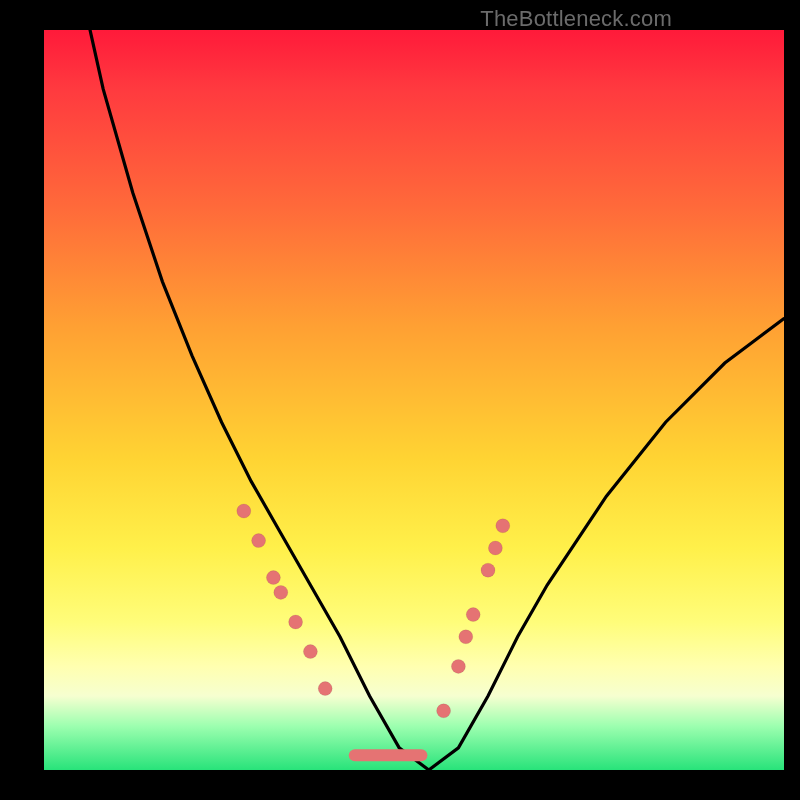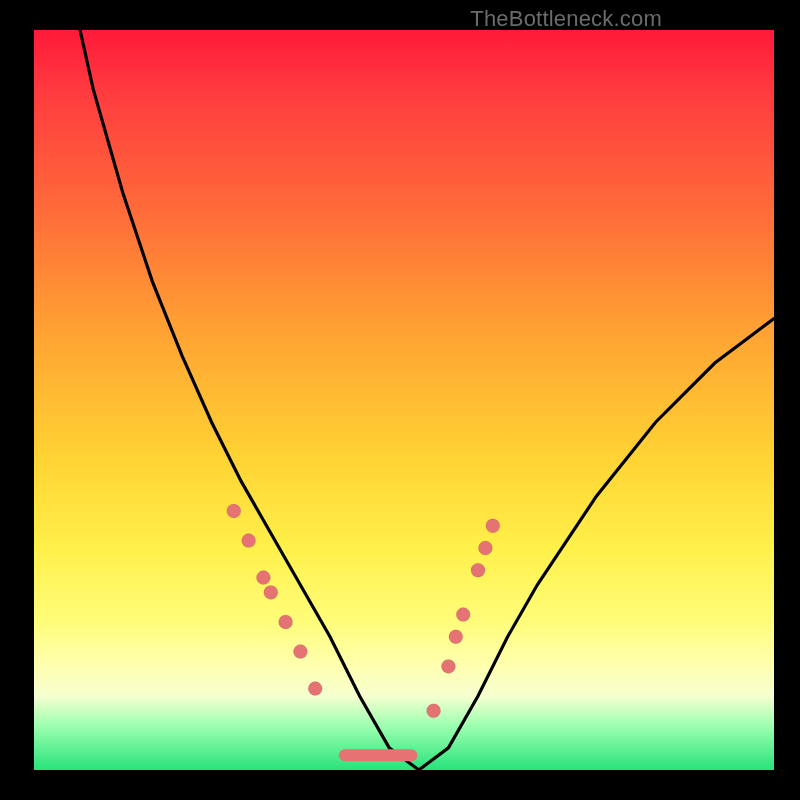--- a/index.html
+++ b/index.html
@@ -6,21 +6,21 @@
     margin: 0;
     padding: 0;
     width: 800px;
     height: 800px;
     background: #000;
     overflow: hidden;
     font-family: Arial, Helvetica, sans-serif;
   }
   .frame {
     position: absolute;
-    left: 4px;
+    left: 14px;
     top: 0;
     width: 666px;
     height: 800px;
     background: #000;
   }
   .plot {
     position: absolute;
     left: 30px;
     top: 30px;
     width: 740px;

